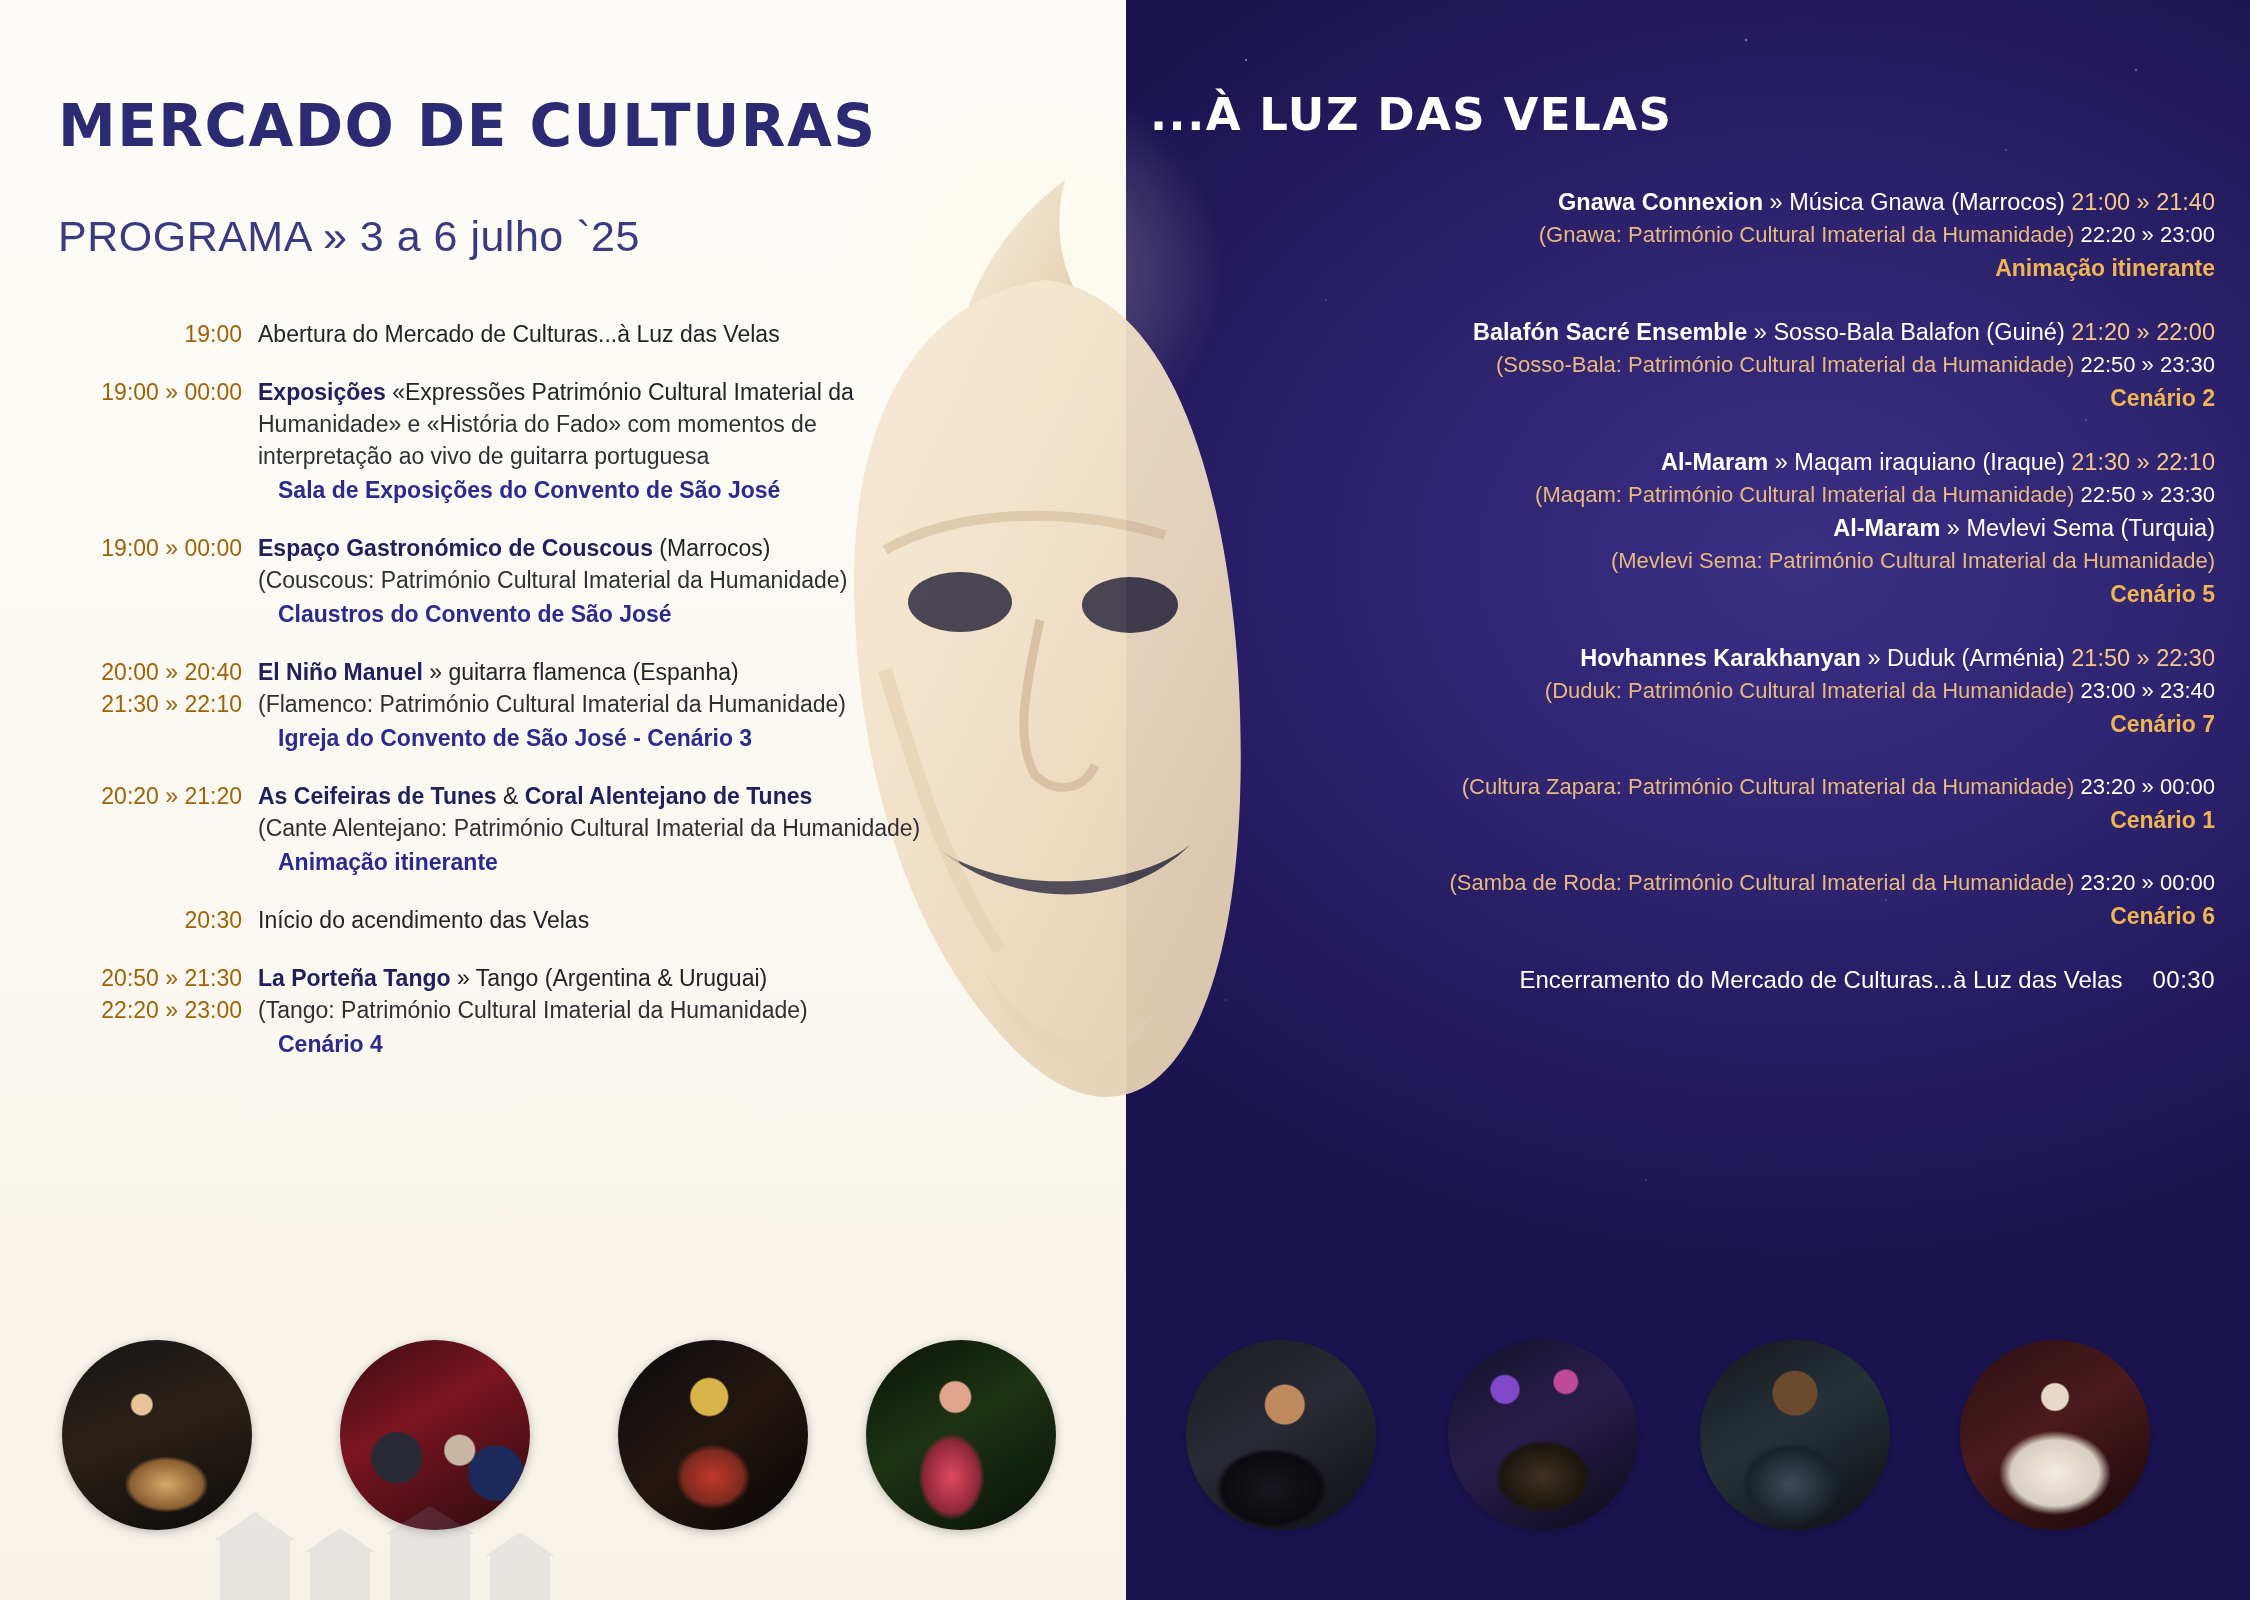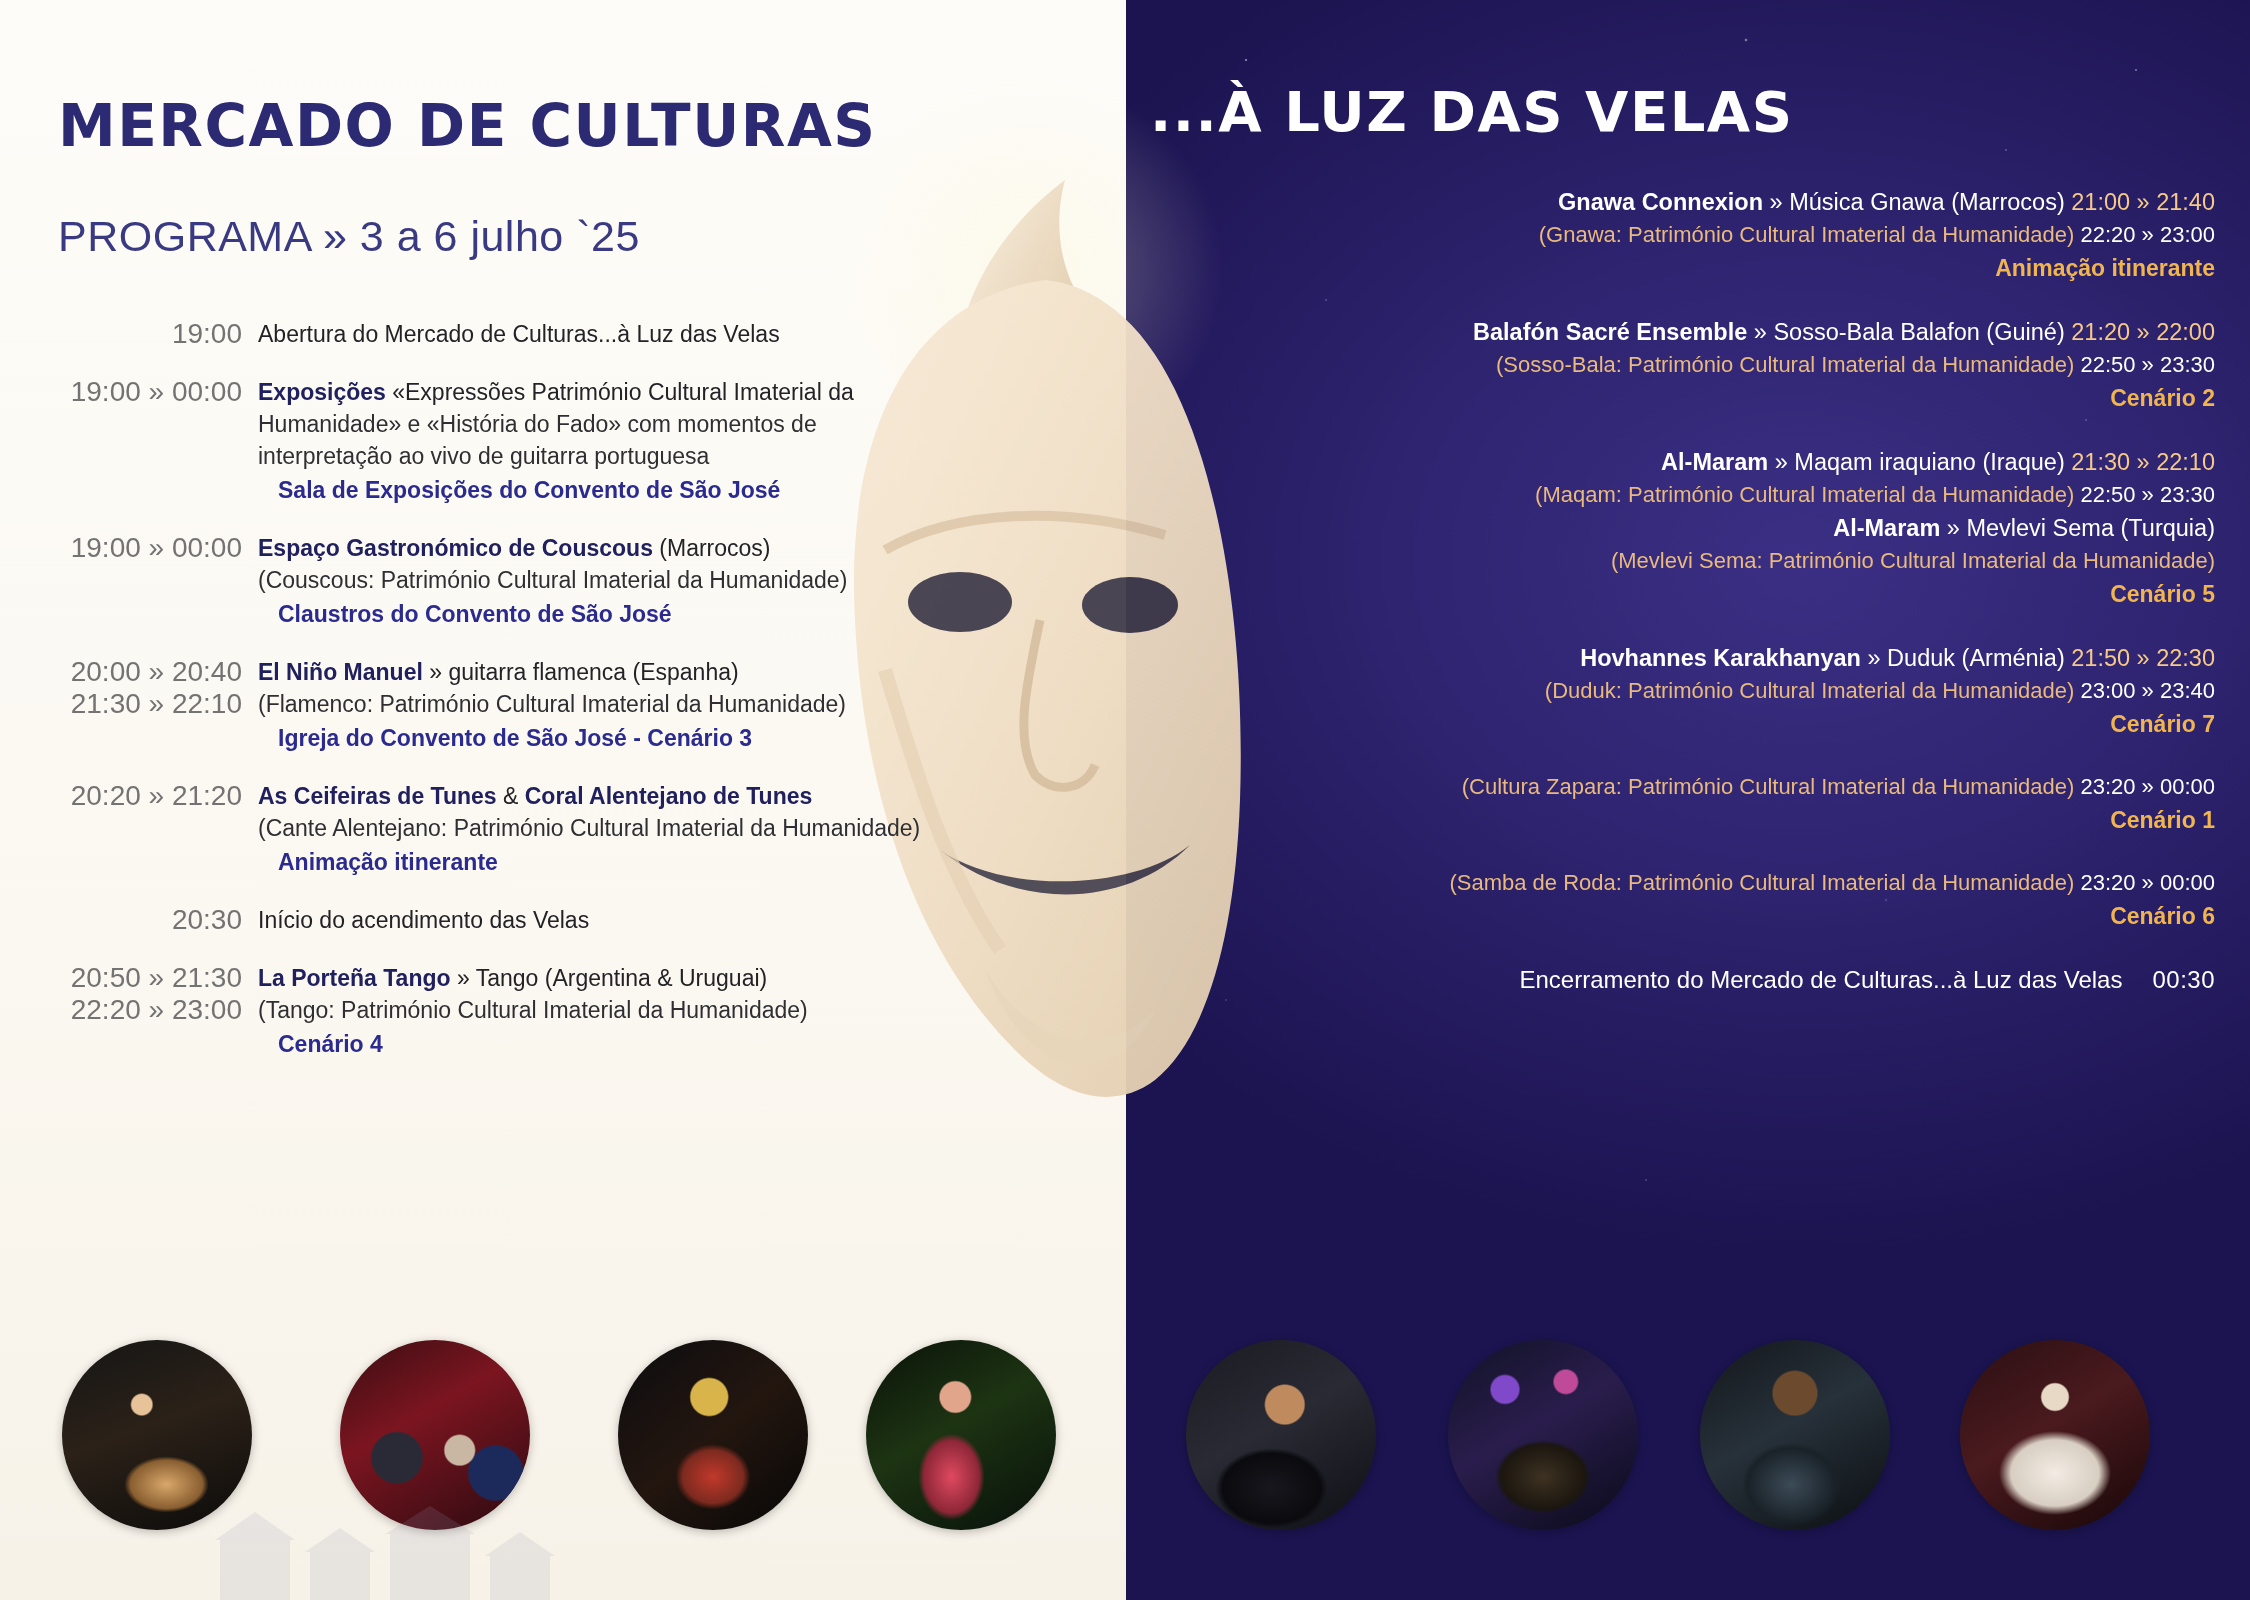--- a/index.html
+++ b/index.html
@@ -61,44 +61,44 @@
 
   
   .title-left{
     position:absolute; left: 58px; top: 92px;
     font-size: 58px; font-weight: 800; letter-spacing: 1.5px;
     color:#2b2a72;
     font-family: "DejaVu Sans", sans-serif;
     white-space: nowrap;
   }
   .title-right{
-    position:absolute; left: 1150px; top: 79px;
-    font-size: 56px; font-weight: 800; letter-spacing: 1.5px;
+    position:absolute; left: 1150px; top: 88px;
+    font-size: 45px; font-weight: 800; letter-spacing: 1.5px;
     color:#ffffff;
     font-family: "DejaVu Sans", sans-serif;
     white-space: nowrap;
   }
   .subtitle-left{
     position:absolute; left: 58px; top: 212px;
     font-size: 43px; font-weight: 400; letter-spacing: .5px;
     color:#3a3a82;
   }
 
   
   .prog {
     position:absolute; left: 40px; top: 318px;
     width: 1060px;
   }
   .row { display: flex; margin-bottom: 26px; }
   .row .times {
     width: 218px; flex: 0 0 218px;
     text-align: right;
     padding-right: 16px;
-    color:#737373;
-    font-size: 28px; line-height: 32px;
+    color:#a16207;
+    font-size: 23px; line-height: 32px;
   }
   .row .times div { white-space: nowrap; }
   .row .body { flex: 1 1 auto; font-size: 23px; line-height: 32px; color:#2f2f33; }
   .row .body .main { color:#232327; }
   .row .body b { color:#20205e; font-weight: 700; }
   .row .body .paren { color:#2f2f33; }
   .row .body .venue { color:#2b2a8f; font-weight: 700; margin-top: 2px; margin-left: 20px; }
   .row.plain .body { color:#2f2f33; }
 
   

